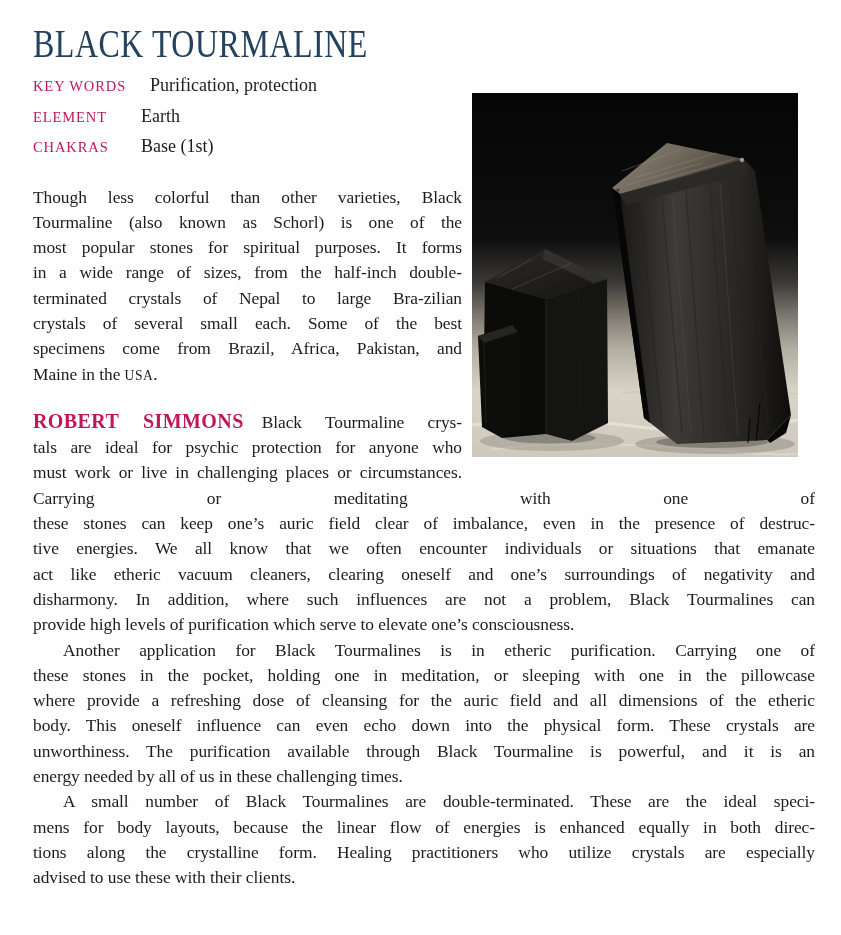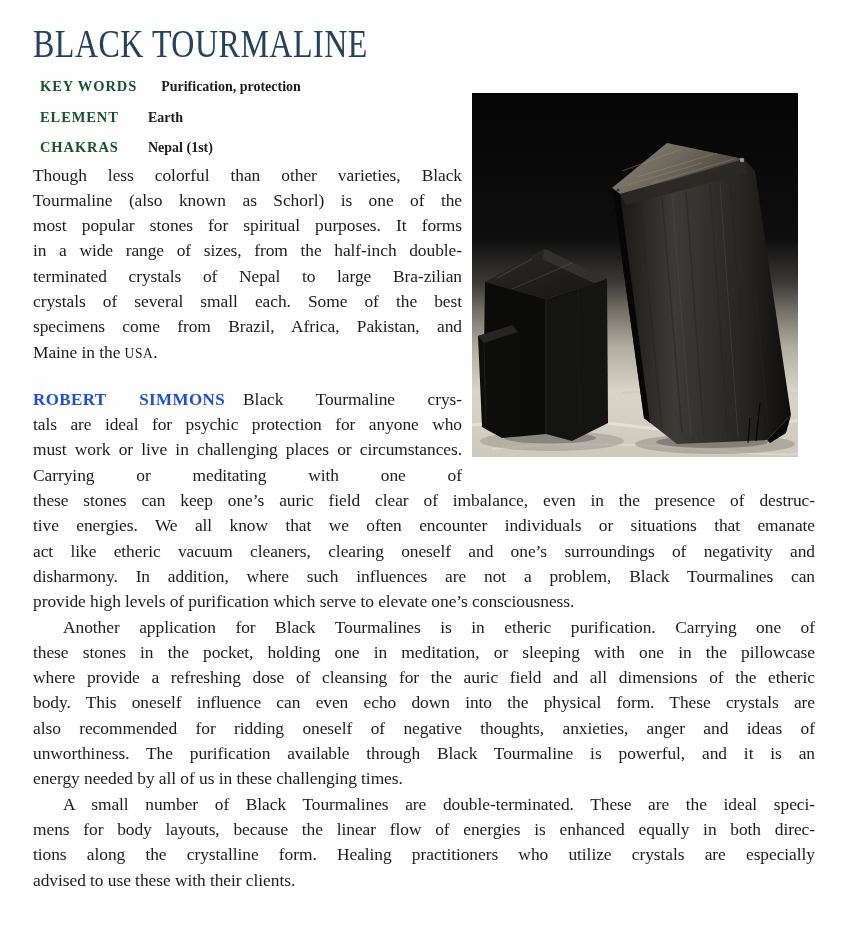--- a/index.html
+++ b/index.html
@@ -31,44 +31,43 @@
     width: 326px; height: 364px;
     margin: 22px 17px 6px 10px;
     padding: 0;
   }
   figure.photo svg { display: block; width: 326px; height: 364px; }
   .props { margin-top: 17px; }
   .prop-row { line-height: 29.5px; white-space: nowrap; }
   .prop-label {
     display: inline-block;
     min-width: 84px;
-    color: #14532d;
-    font-weight: bold;
+    color: #be185d;
+    font-weight: normal;
     font-size: 14.5px;
     letter-spacing: 0.9px;
     margin-right: 24px;
-    margin-left: 7px;
-  }
-  .prop-value { font-weight: bold; font-size: 14px; }
+  }
+  .prop-value { font-weight: normal; font-size: 18px; }
   .para { margin: 0; }
-  .para[data-name="intro-paragraph"] { }
+  .para[data-name="intro-paragraph"] { margin-top: 22px; }
   .para[data-name="simmons-paragraph"] { margin-top: 21px; }
   .jline {
     font-size: 17.4px;
     line-height: 25.3px;
     text-align: justify;
     text-align-last: justify;
     letter-spacing: -0.05px;
   }
   .jline.lastline { text-align-last: left; }
   .jline.firstindent { text-indent: 30px; }
   .author {
-    color: #1d4ed8;
+    color: #be185d;
     font-weight: bold;
-    font-size: 17px;
+    font-size: 20px;
     letter-spacing: 0.4px;
     margin-right: 18px;
   }
   .sc { font-size: 0.78em; letter-spacing: 0.04em; }
 </style>
 </head>
 <body>
 
 <div class="page" data-name="book-page">
   <h1 class="title" data-name="page-title">BLACK TOURMALINE</h1>
@@ -148,21 +147,21 @@
     </figure>
 
     <div class="props" data-name="property-list">
       <div class="prop-row" data-name="property-row-keywords">
         <span class="prop-label" data-name="property-label">KEY WORDS</span><span class="prop-value" data-name="property-value">Purification, protection</span>
       </div>
       <div class="prop-row" data-name="property-row-element">
         <span class="prop-label" data-name="property-label">ELEMENT</span><span class="prop-value" data-name="property-value">Earth</span>
       </div>
       <div class="prop-row" data-name="property-row-chakras">
-        <span class="prop-label" data-name="property-label">CHAKRAS</span><span class="prop-value" data-name="property-value">Nepal (1st)</span>
+        <span class="prop-label" data-name="property-label">CHAKRAS</span><span class="prop-value" data-name="property-value">Base (1st)</span>
       </div>
     </div>
 
     <div id="paragraphs" data-name="paragraphs-container">
         <div class="para" data-name="intro-paragraph">
           <div class="jline" data-name="text-line">Though less colorful than other varieties, Black</div>
           <div class="jline" data-name="text-line">Tourmaline (also known as Schorl) is one of the</div>
           <div class="jline" data-name="text-line">most popular stones for spiritual purposes. It forms</div>
           <div class="jline" data-name="text-line">in a wide range of sizes, from the half-inch double-</div>
           <div class="jline" data-name="text-line">terminated crystals of Nepal to large Bra-zilian</div>
@@ -178,21 +177,20 @@
           <div class="jline" data-name="text-line">tive energies. We all know that we often encounter individuals or situations that emanate</div>
           <div class="jline" data-name="text-line">act like etheric vacuum cleaners, clearing oneself and one’s surroundings of negativity and</div>
           <div class="jline" data-name="text-line">disharmony. In addition, where such influences are not a problem, Black Tourmalines can</div>
           <div class="jline lastline" data-name="text-line">provide high levels of purification which serve to elevate one’s consciousness.</div>
         </div>
         <div class="para" data-name="purification-paragraph">
           <div class="jline firstindent" data-name="text-line">Another application for Black Tourmalines is in etheric purification. Carrying one of</div>
           <div class="jline" data-name="text-line">these stones in the pocket, holding one in meditation, or sleeping with one in the pillowcase</div>
           <div class="jline" data-name="text-line">where provide a refreshing dose of cleansing for the auric field and all dimensions of the etheric</div>
           <div class="jline" data-name="text-line">body. This oneself influence can even echo down into the physical form. These crystals are</div>
-          <div class="jline" data-name="text-line">also recommended for ridding oneself of negative thoughts, anxieties, anger and ideas of</div>
           <div class="jline" data-name="text-line">unworthiness. The purification available through Black Tourmaline is powerful, and it is an</div>
           <div class="jline lastline" data-name="text-line">energy needed by all of us in these challenging times.</div>
         </div>
         <div class="para" data-name="double-terminated-paragraph">
           <div class="jline firstindent" data-name="text-line">A small number of Black Tourmalines are double-terminated. These are the ideal speci-</div>
           <div class="jline" data-name="text-line">mens for body layouts, because the linear flow of energies is enhanced equally in both direc-</div>
           <div class="jline" data-name="text-line">tions along the crystalline form. Healing practitioners who utilize crystals are especially</div>
           <div class="jline lastline" data-name="text-line">advised to use these with their clients.</div>
         </div>
       </div>

